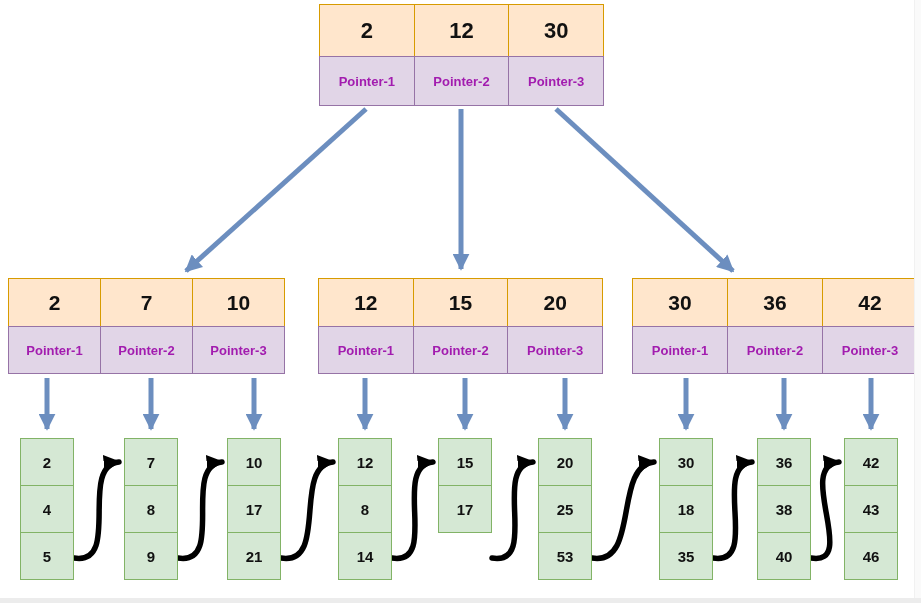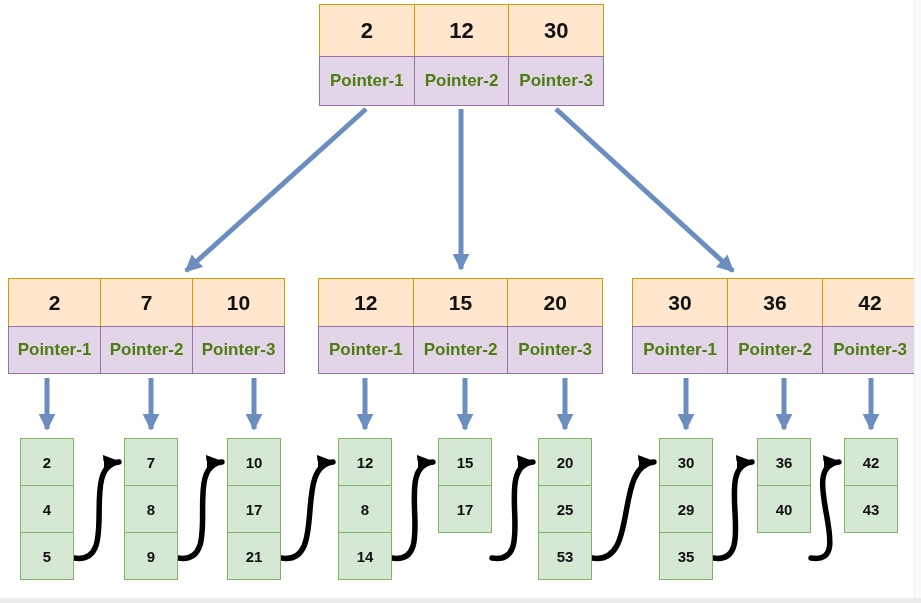--- a/index.html
+++ b/index.html
@@ -26,21 +26,21 @@
   .cell + .cell{margin-left:-1px;}
   .row + .row .cell{margin-top:-1px;}
   .key{
     background:var(--key-fill);border-color:var(--key-border);
     font-weight:bold;color:#111;
   }
   .root .key{font-size:22px;height:53px;}
   .child .key{font-size:21px;height:49px;}
   .ptr{
     background:var(--pointer-fill);border-color:var(--pointer-border);
-    font-weight:bold;font-size:17px;color:#4d7c0f;
+    font-weight:bold;font-size:13px;color:#a21caf;
   }
   .root .ptr{height:50px;}
   .child .ptr{height:48px;}
   .leaf{position:absolute;display:flex;flex-direction:column;width:54px;}
   .leafcell{
     box-sizing:border-box;height:48px;width:54px;
     background:var(--leaf-fill);border:1px solid var(--leaf-border);
     display:flex;align-items:center;justify-content:center;
     font-weight:bold;font-size:15px;color:#111;
   }
@@ -168,27 +168,29 @@
     <div class="leafcell">15</div>
     <div class="leafcell">17</div>
   </div>
   <div class="leaf" style="left:538px;top:438px;">
     <div class="leafcell">20</div>
     <div class="leafcell">25</div>
     <div class="leafcell">53</div>
   </div>
   <div class="leaf" style="left:659px;top:438px;">
     <div class="leafcell">30</div>
-    <div class="leafcell">29</div>
+    <div class="leafcell">18</div>
     <div class="leafcell">35</div>
   </div>
   <div class="leaf" style="left:757px;top:438px;">
     <div class="leafcell">36</div>
+    <div class="leafcell">38</div>
     <div class="leafcell">40</div>
   </div>
   <div class="leaf" style="left:844px;top:438px;">
     <div class="leafcell">42</div>
     <div class="leafcell">43</div>
+    <div class="leafcell">46</div>
   </div>
 
   <div class="edge-right"></div>
   <div class="edge-bottom"></div>
 </div>
 
 </body></html>

